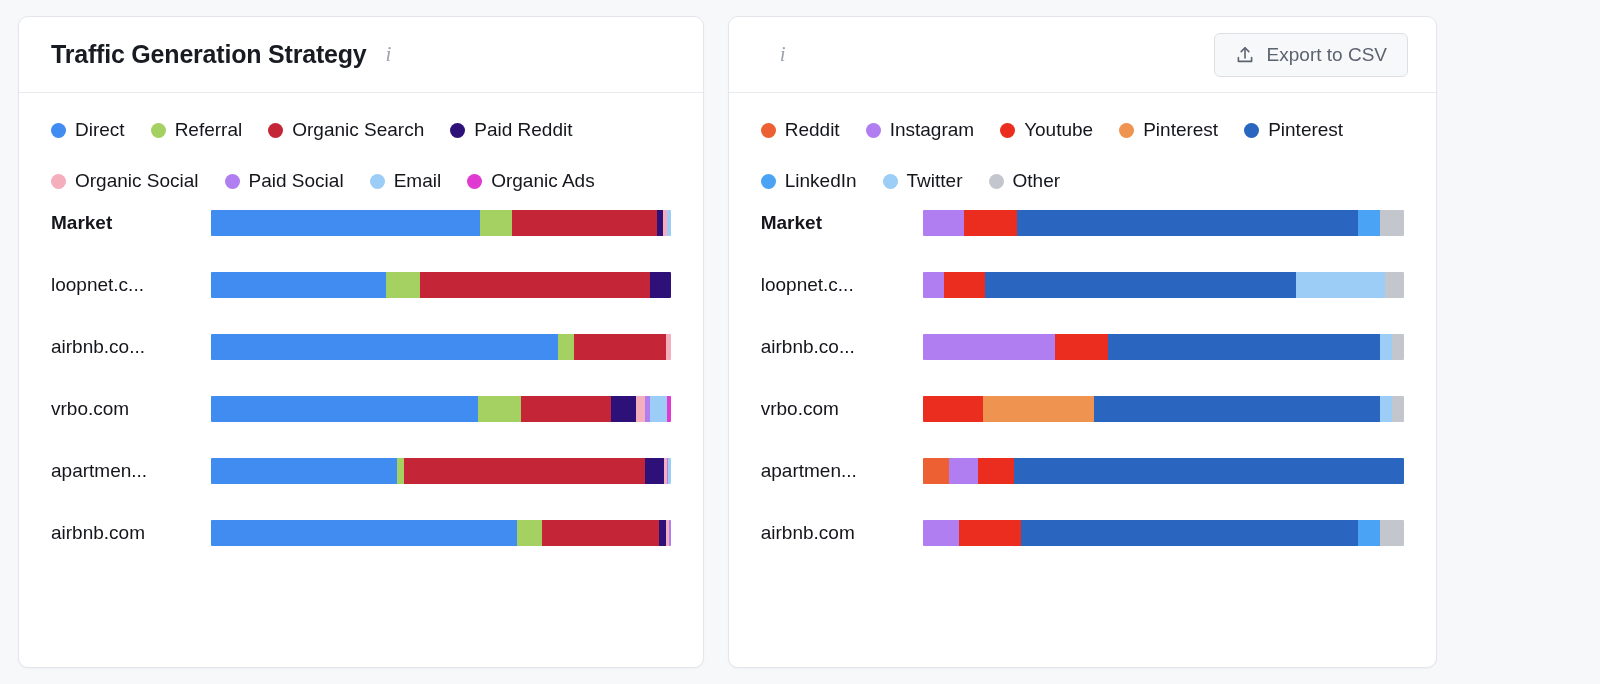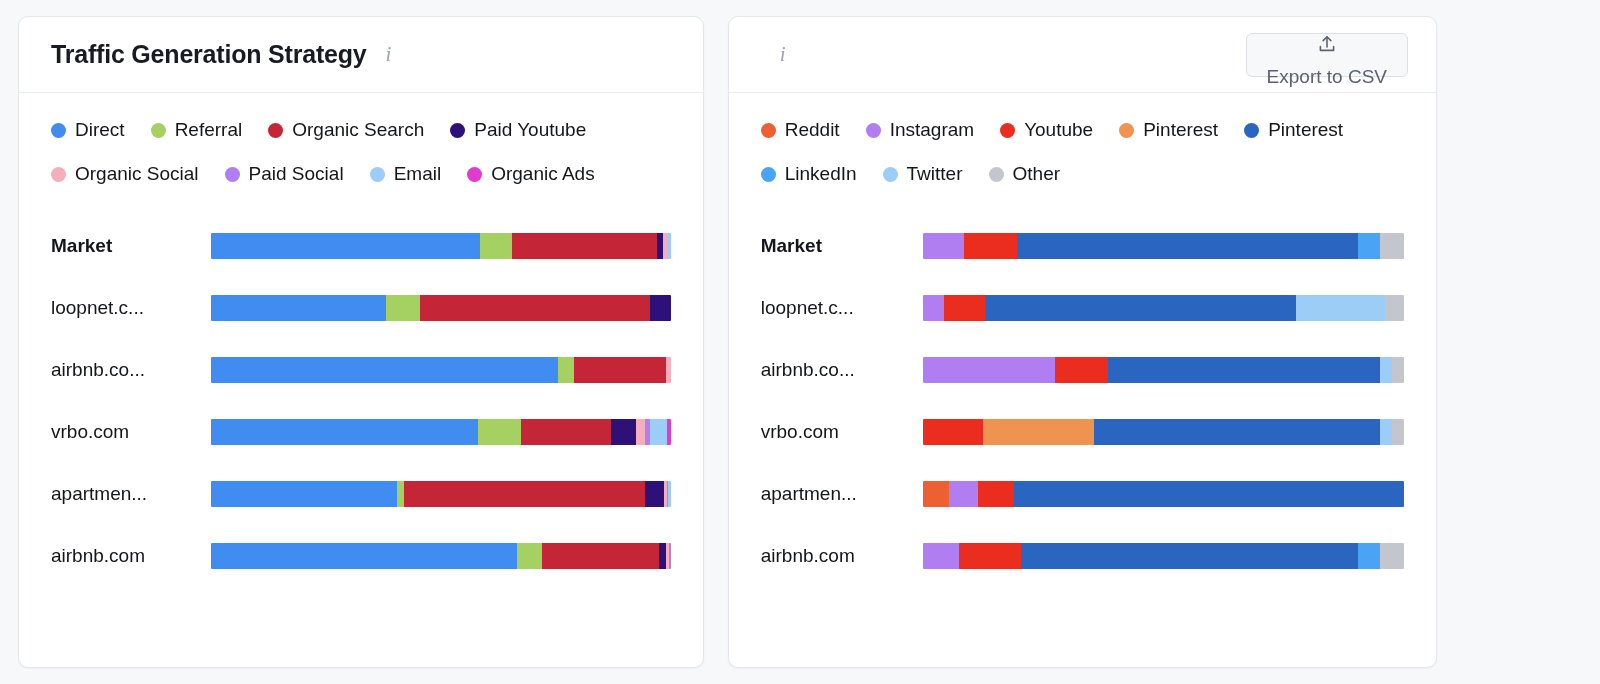--- a/index.html
+++ b/index.html
@@ -75,37 +75,35 @@
     height: 44px;
     padding: 0 20px;
     border: 1px solid #dcdfe4;
     border-radius: 6px;
     background: #f7f8f9;
     color: #5c6370;
     font-size: 19px;
     font-family: "Liberation Sans", sans-serif;
     cursor: pointer;
     white-space: nowrap;
-    flex-direction: column;
   }
   .upload-icon { display: inline-block; width: 20px; height: 20px; }
 
   .card-body {
     padding: 26px 32px 20px 32px;
     box-sizing: border-box;
     flex: 1 1 auto;
     display: flex;
     flex-direction: column;
   }
 
   .legend {
     display: flex;
     flex-wrap: wrap;
-    row-gap: 22px;
-    margin-bottom: 30px;
+    row-gap: 29px;
   }
   .legend-item {
     display: inline-flex;
     align-items: center;
     margin-right: 26px;
     white-space: nowrap;
     cursor: pointer;
   }
   .legend-dot {
     width: 15px;
@@ -165,21 +163,21 @@
           <div class="legend-item">
             <span class="legend-dot" style="background: rgb(164, 209, 98);"></span>
             <span class="legend-label">Referral</span>
           </div>
           <div class="legend-item">
             <span class="legend-dot" style="background: rgb(196, 37, 55);"></span>
             <span class="legend-label">Organic Search</span>
           </div>
           <div class="legend-item">
             <span class="legend-dot" style="background: rgb(46, 17, 120);"></span>
-            <span class="legend-label">Paid Youtube</span>
+            <span class="legend-label">Paid Reddit</span>
           </div>
           <div class="legend-item">
             <span class="legend-dot" style="background: rgb(244, 174, 188);"></span>
             <span class="legend-label">Organic Social</span>
           </div>
           <div class="legend-item">
             <span class="legend-dot" style="background: rgb(176, 126, 240);"></span>
             <span class="legend-label">Paid Social</span>
           </div>
           <div class="legend-item">

